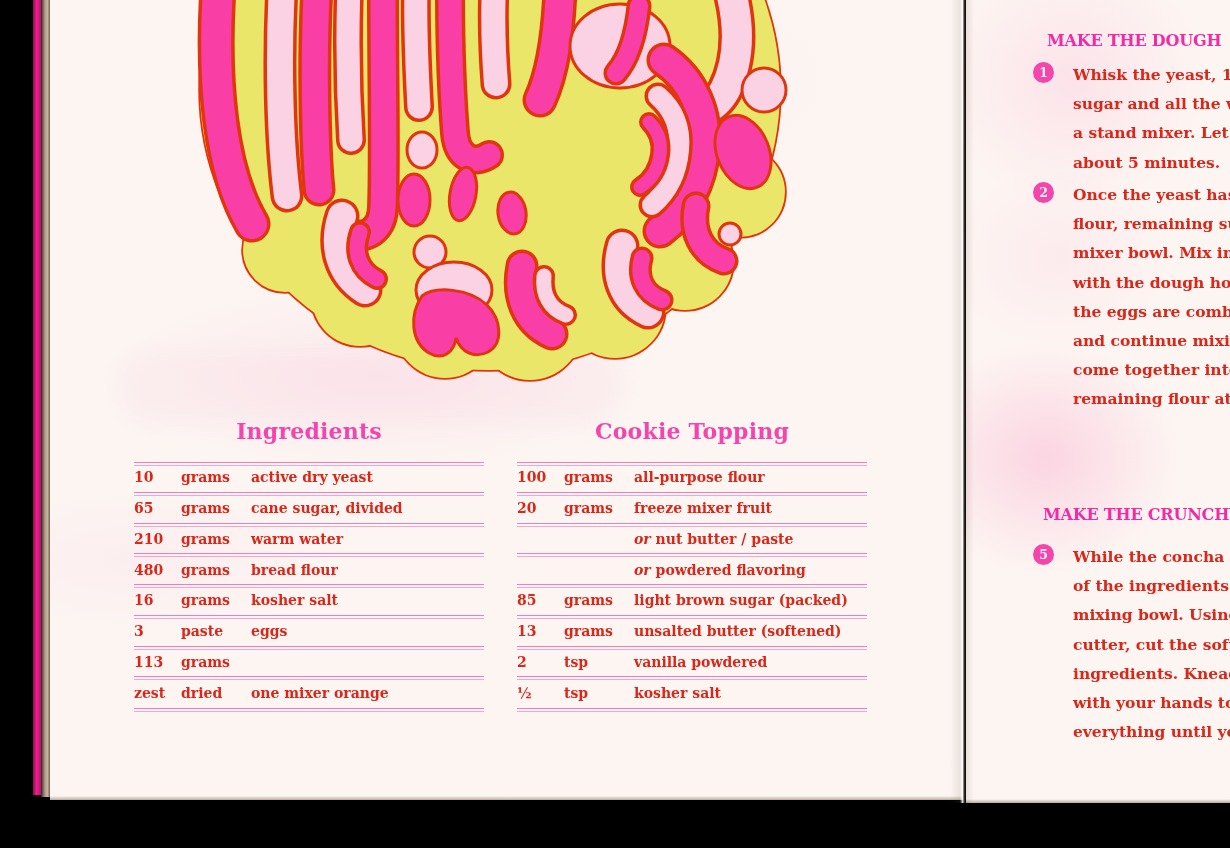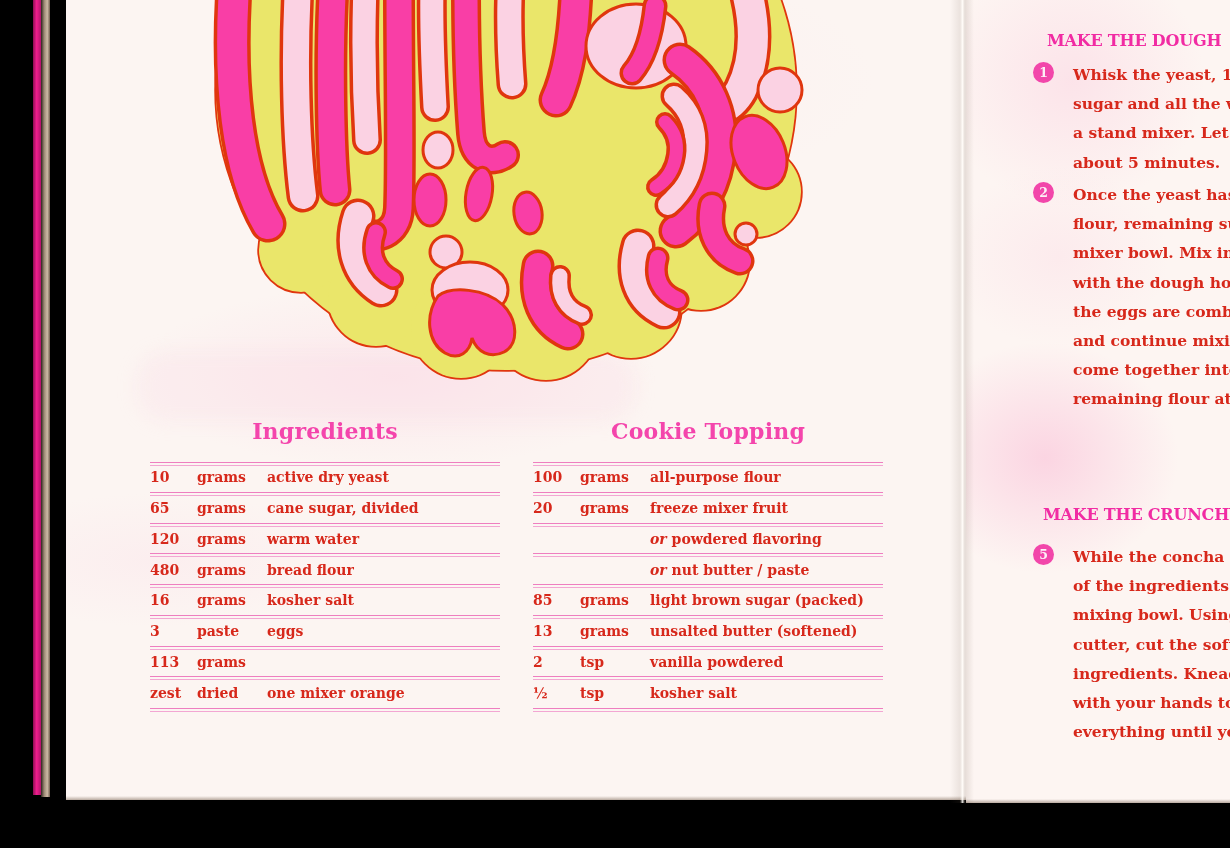--- a/index.html
+++ b/index.html
@@ -9,21 +9,21 @@
   .edge-pink{position:absolute;left:33px;top:0;width:8px;height:795px;
     background:linear-gradient(90deg,#8c0d52,#f01e8e 45%,#b4136c);}
   .edge-tan{position:absolute;left:41px;top:0;width:9px;height:797px;
     background:linear-gradient(90deg,#2e241d,#9c8874 35%,#cdbaa5 70%,#6f5d4d);}
   
   .page-left{position:absolute;left:50px;top:0;width:913px;height:800px;overflow:hidden;
     background:
       radial-gradient(40% 16% at 36% 47%, rgba(249,190,216,.25), rgba(249,190,216,0) 72%),
       radial-gradient(30% 12% at 10% 70%, rgba(249,200,222,.16), rgba(249,200,222,0) 70%),
       radial-gradient(45% 20% at 55% 10%, rgba(250,210,225,.14), rgba(250,210,225,0) 75%),
-      #fcf5f2; margin-left: 16px;}
+      #fcf5f2;}
   .page-right{position:absolute;left:966px;top:0;width:264px;height:803px;overflow:hidden;
     background:
       radial-gradient(70% 20% at 30% 57%, rgba(248,160,200,.38), rgba(248,160,200,0) 72%),
       radial-gradient(70% 22% at 40% 10%, rgba(248,170,205,.24), rgba(248,170,205,0) 72%),
       radial-gradient(60% 16% at 35% 32%, rgba(248,180,210,.16), rgba(248,180,210,0) 70%),
       #fdf5f2;}
   .page-left::after,.page-right::after{content:"";position:absolute;left:0;right:0;bottom:0;height:4px;
     background:linear-gradient(rgba(150,130,115,0), rgba(140,120,105,.6));}
   .gutter{position:absolute;left:950px;top:0;width:24px;height:803px;pointer-events:none;
     background:linear-gradient(90deg, rgba(110,90,75,0) 0%, rgba(110,90,75,.12) 42%,
@@ -160,21 +160,21 @@
           <span class="c-qty">10</span>
           <span class="c-unit">grams</span>
           <span class="c-name"><i class="or"></i><span>active dry yeast</span></span>
         </div>
         <div class="trow">
           <span class="c-qty">65</span>
           <span class="c-unit">grams</span>
           <span class="c-name"><i class="or"></i><span>cane sugar, divided</span></span>
         </div>
         <div class="trow">
-          <span class="c-qty">120</span>
+          <span class="c-qty">210</span>
           <span class="c-unit">grams</span>
           <span class="c-name"><i class="or"></i><span>warm water</span></span>
         </div>
         <div class="trow">
           <span class="c-qty">480</span>
           <span class="c-unit">grams</span>
           <span class="c-name"><i class="or"></i><span>bread flour</span></span>
         </div>
         <div class="trow">
           <span class="c-qty">16</span>
@@ -208,26 +208,26 @@
           <span class="c-name"><i class="or"></i><span>all-purpose flour</span></span>
         </div>
         <div class="trow">
           <span class="c-qty">20</span>
           <span class="c-unit">grams</span>
           <span class="c-name"><i class="or"></i><span>freeze mixer fruit</span></span>
         </div>
         <div class="trow">
           <span class="c-qty"></span>
           <span class="c-unit"></span>
-          <span class="c-name"><i class="or">or </i><span>powdered flavoring</span></span>
+          <span class="c-name"><i class="or">or </i><span>nut butter / paste</span></span>
         </div>
         <div class="trow">
           <span class="c-qty"></span>
           <span class="c-unit"></span>
-          <span class="c-name"><i class="or">or </i><span>nut butter / paste</span></span>
+          <span class="c-name"><i class="or">or </i><span>powdered flavoring</span></span>
         </div>
         <div class="trow">
           <span class="c-qty">85</span>
           <span class="c-unit">grams</span>
           <span class="c-name"><i class="or"></i><span>light brown sugar (packed)</span></span>
         </div>
         <div class="trow">
           <span class="c-qty">13</span>
           <span class="c-unit">grams</span>
           <span class="c-name"><i class="or"></i><span>unsalted butter (softened)</span></span>

